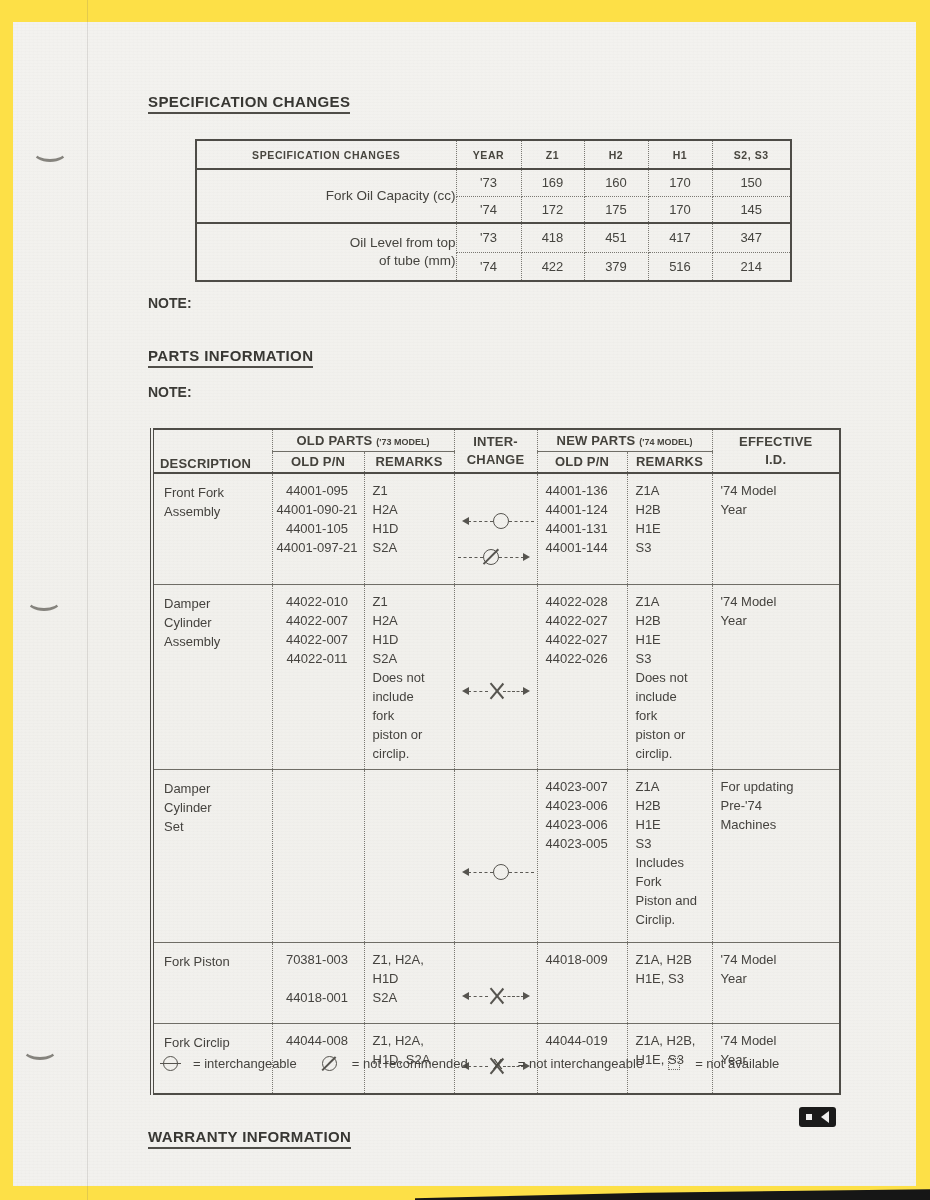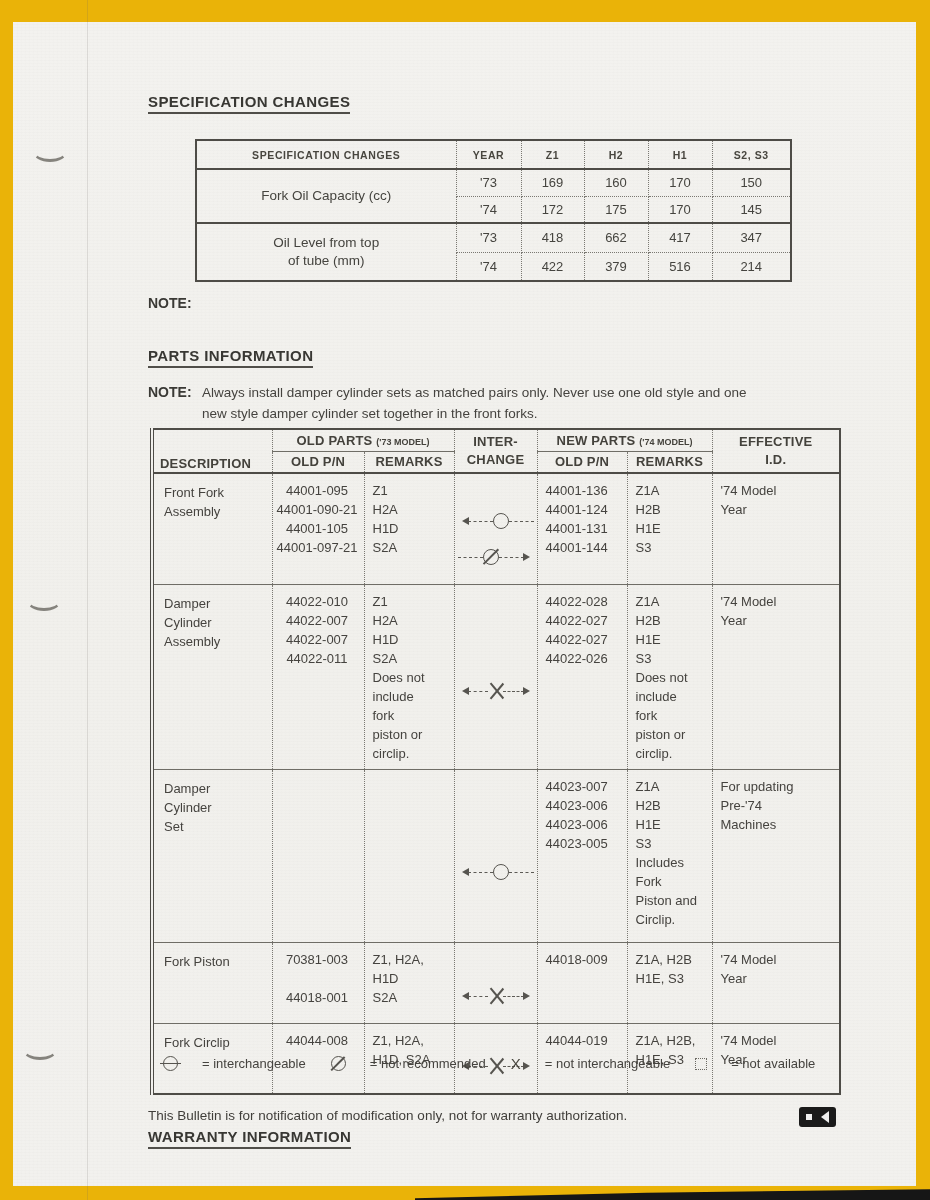--- a/index.html
+++ b/index.html
@@ -1,18 +1,18 @@
 <!DOCTYPE html>
 <html><head>
 <meta charset="utf-8">
 <style>
   * { box-sizing: border-box; margin: 0; padding: 0; }
   html,body { width:930px; height:1200px; background:#ffffff;
     font-family:"Liberation Sans","DejaVu Sans",sans-serif; color:#3d3c39; }
-  #page { position:relative; width:930px; height:1200px; overflow:hidden; background:#eab308; }
+  #page { position:relative; width:930px; height:1200px; overflow:hidden; background:#fde047; }
 
   .paper { position:absolute; left:13px; top:22px; width:903px; height:1164px;
     background:
       repeating-linear-gradient(0deg, rgba(90,88,82,0.015) 0 1px, transparent 1px 3px),
       repeating-linear-gradient(90deg, rgba(90,88,82,0.012) 0 1px, transparent 1px 4px),
       linear-gradient(180deg,#f3f2ef 0%,#f1f0ec 55%,#f2f1ee 100%); }
   .scan-line { position:absolute; left:87px; top:0; width:1px; height:1200px; background:rgba(110,108,102,0.18); }
   .hole { position:absolute; width:34px; height:20px; border-radius:50%;
     border:2px solid transparent; border-bottom:3px solid #85837d; }
   .hole.h1 { left:33px; top:142px; }
@@ -35,21 +35,21 @@
   #note-parts { top:382px; }
 
   
   table { border-collapse:collapse; table-layout:fixed; }
   #spec-table { position:absolute; left:195px; top:139px; border:2px solid #4e4c47; }
   #spec-table th, #spec-table td { border:1px dotted #7a7872; text-align:center;
     color:#45443f; padding:0; overflow:hidden; }
   #spec-table thead th { font-size:10.5px; font-weight:bold; letter-spacing:0.6px;
     height:29px; border-bottom:2px solid #4e4c47; color:#48463f; }
   #spec-table td { font-size:13px; height:27px; }
-  #spec-table td.slabel { font-size:13.5px; white-space:pre-line; line-height:18px; }
+  #spec-table td.slabel { font-size:13.5px; white-space:pre-line; line-height:18px;text-align:right; }
   #spec-table tr.sec2-start td { border-top:2px solid #4e4c47;margin-top:36px; }
   #spec-table tr.sec2 td { height:29px; }
 
   
   #parts-table { position:absolute; left:150px; top:428px; border:2px solid #4e4c47;
     border-left:4px double #4e4c47; }
   #parts-table th, #parts-table td { border-left:1px dotted #7a7872; border-right:1px dotted #7a7872;
     color:#45433f; }
   #parts-table thead th { font-weight:bold; font-size:13px; color:#44423c; letter-spacing:0.2px;
     height:22px; padding:1px 2px; }
@@ -85,21 +85,21 @@
   
   .ic-r1 { padding-top:20px; gap:20px; }
   .ic-r2 { padding-top:79px; }
   .ic-r3 { padding-top:75px; }
   .ic-r4 { padding-top:26px; }
   .ic-r5 { padding-top:15px; }
 
   
   #legend { position:absolute; left:163px; top:1055px; display:flex; align-items:center;
     gap:25px; font-size:13px; color:#45433f; }
-  .lg-item { display:flex; align-items:center; gap:24px;text-align:center; }
+  .lg-item { display:flex; align-items:center; gap:15px;text-align:center; }
   .lg-circle { width:15px; height:15px; border:1.5px solid #55534e; border-radius:50%; position:relative; flex:0 0 auto; }
   .lg-circle.hline::after { content:""; position:absolute; left:-4px; right:-4px; top:50%;
     margin-top:-1px; height:1.5px; background:#55534e; }
   .lg-circle.slash::after { content:""; position:absolute; left:5px; top:-3px; height:19px;
     width:1.5px; background:#55534e; transform:rotate(45deg); }
   .lg-x { font-size:15px; color:#49473ف; }
   .lg-x { color:#49473f; }
   .lg-square { width:12px; height:12px; border:1.5px dotted #6b6963; flex:0 0 auto; }
 
   #warranty-text { position:absolute; left:148px; top:1108px; font-size:13.5px; color:#403e3a; }
@@ -155,21 +155,21 @@
         <td>172</td>
         <td>175</td>
         <td>170</td>
         <td>145</td>
       </tr>
       <tr class="sec2-start sec2">
         <td class="slabel" rowspan="2">Oil Level from top
 of tube (mm)</td>
         <td>'73</td>
         <td>418</td>
-        <td>662</td>
+        <td>451</td>
         <td>417</td>
         <td>347</td>
       </tr>
       <tr class="sec2">
         <td>'74</td>
         <td>422</td>
         <td>379</td>
         <td>516</td>
         <td>214</td>
       </tr>
@@ -177,22 +177,20 @@
   </table>
 
   <div class="note" id="note-spec">
     <span class="nlabel">NOTE:</span>
   </div>
 
   <div class="h" id="h-parts">PARTS INFORMATION</div>
 
   <div class="note" id="note-parts">
     <span class="nlabel">NOTE:</span>
-    <span class="ntext">Always install damper cylinder sets as matched pairs only. Never use one old style and one
-new style damper cylinder set together in the front forks.</span>
   </div>
 
   <table id="parts-table">
     <colgroup>
       <col style="width:120px">
         <col style="width:92px">
         <col style="width:90px">
         <col style="width:83px">
       <col style="width:90px">
         <col style="width:85px">
@@ -378,19 +376,18 @@
       <span class="lg-x">X</span>
       <span>= not interchangeable</span>
     </div>
     <div class="lg-item">
       <span class="lg-square"></span>
       <span>= not available</span>
     </div>
   </div>
 
   <div class="h" id="h-warranty">WARRANTY INFORMATION</div>
-  <div id="warranty-text">This Bulletin is for notification of modification only, not for warranty authorization.</div>
 
   <div id="logo">
     <span class="sq"></span>
     <span class="chev"></span>
   </div>
 </div>
 
 </body></html>

